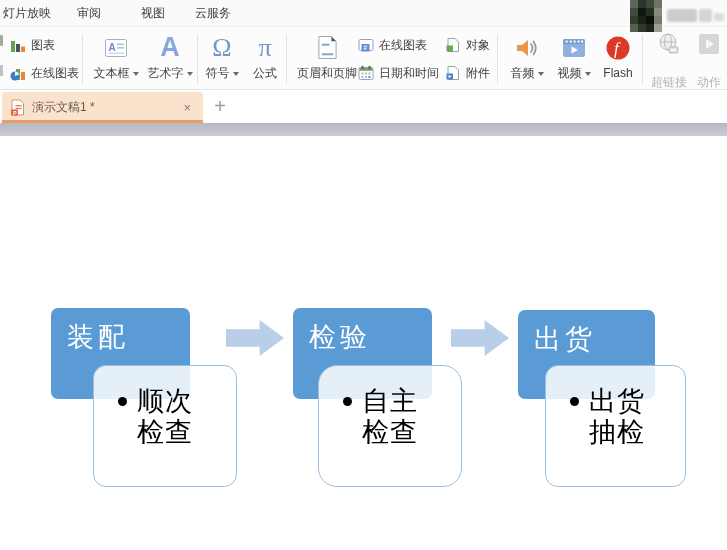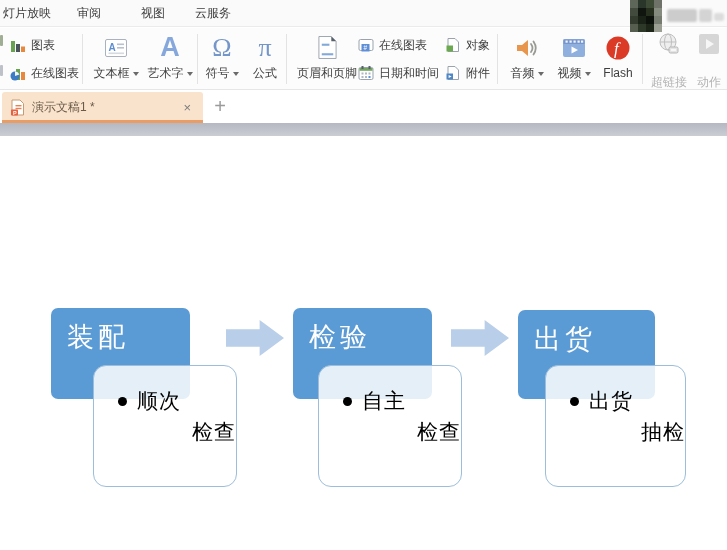--- a/index.html
+++ b/index.html
@@ -72,35 +72,35 @@
   
   .slide { position:absolute; left:0; top:136px; width:727px; height:414px; background:#ffffff; }
   .blue-box {
     position:absolute; border-radius:7px; background:#5b9bd5;
     font-family:"Liberation Serif", serif; color:#ffffff;
   }
   .blue-box .step-title { position:absolute; left:16px; top:11px; font-size:27px; letter-spacing:4px; }
   .white-box {
     position:absolute; border-radius:13px; background:rgba(255,255,255,0.84);
     border:1.5px solid #9cbedc; font-family:"Liberation Serif", serif; color:#000;
-    font-size:21px; letter-spacing:1px; padding:20px 0 0 24px; line-height:31px;
+    font-size:27px; letter-spacing:1px; padding:20px 0 0 24px; line-height:31px;
   }
   .bullet-row { display:flex; align-items:center; }
   .bullet-dot { width:9px; height:9px; border-radius:50%; background:#000; margin-right:10px; flex:none; }
-  .bullet-line2 { margin-left:19px;text-align:right; }
+  .bullet-line2 { margin-left:19px; }
   .p-arrow {
     position:absolute; width:58px; height:36px; background:#b9cee8;
     clip-path:polygon(0 26%, 58% 26%, 58% 0, 100% 50%, 58% 100%, 58% 74%, 0 74%);
   }
   
   .b1 { left:51px;  top:172px; width:139px; height:91px; }
   .b2 { left:293px; top:172px; width:139px; height:91px;text-align:right; }
   .b3 { left:518px; top:174px; width:137px; height:89px; }
   .w1 { left:93px;  top:229px; width:144px; height:122px; }
-  .w2 { left:318px; top:229px; width:144px; height:122px; }
+  .w2 { left:318px; top:229px; width:144px; height:122px;border-radius:19px; }
   .w3 { left:545px; top:229px; width:141px; height:122px; }
   .a1 { left:226px; top:184px; }
   .a2 { left:451px; top:184px; }
 </style>
 </head>
 <body>
 
 <div class="screen">
 
   <div class="menubar">

